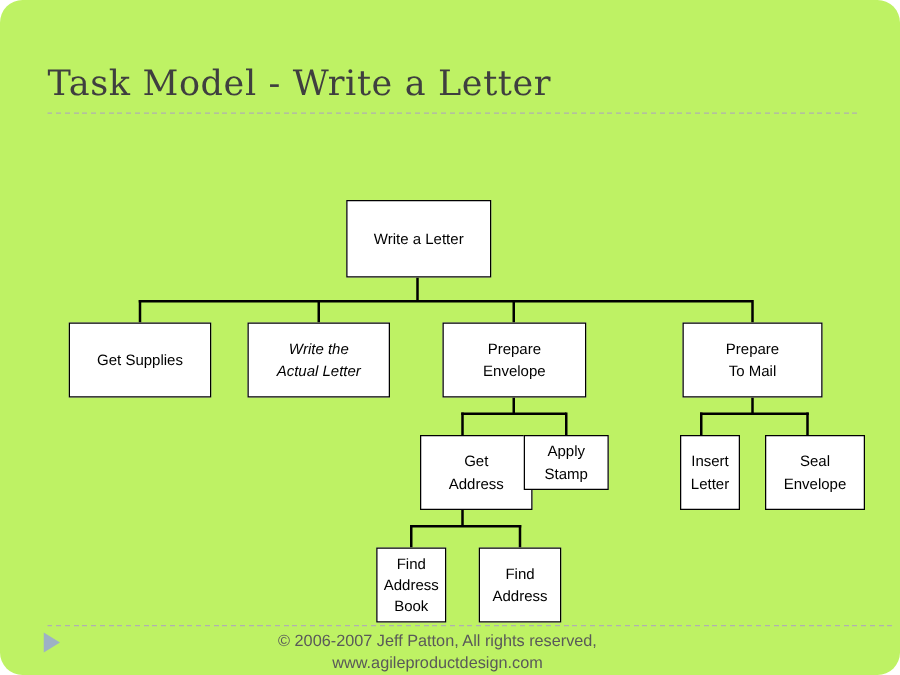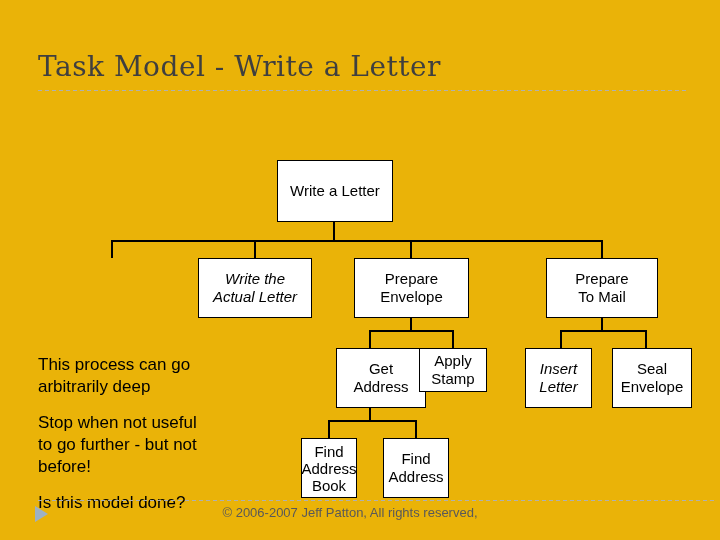--- a/index.html
+++ b/index.html
@@ -1,33 +1,33 @@
 <!DOCTYPE html>
 <html><head>
 <meta charset="utf-8">
 <style>
   html,body{margin:0;padding:0;background:#fff;}
   .slide{
-    position:relative;width:720px;height:540px;background:#eab308;
-    font-family:"Liberation Sans",sans-serif;overflow:hidden;
+    position:relative;width:720px;height:540px;background:#bef264;
+    font-family:"Liberation Sans",sans-serif;overflow:hidden;border-radius:18px;
   }
   .title{
     position:absolute;left:38px;top:50px;
     font-family:"DejaVu Serif","Liberation Serif",serif;
     font-size:28px;font-weight:400;color:#3f3f3f;letter-spacing:0.5px;
     white-space:nowrap;
   }
   .dash-line{
     position:absolute;height:1px;
     background:repeating-linear-gradient(to right,#b0b0b0 0,#b0b0b0 4px,transparent 4px,transparent 7px);
   }
   .node{
     position:absolute;box-sizing:border-box;border:1.5px solid #000;background:#fff;
     display:flex;align-items:center;justify-content:center;text-align:center;
-    font-size:15px;line-height:18px;color:#000;white-space:pre-line;
+    font-size:12px;line-height:18px;color:#000;white-space:pre-line;
   }
   .vline{position:absolute;width:1.5px;background:#000;}
   .hline{position:absolute;height:1.5px;background:#000;}
   .notes{
     position:absolute;left:38px;top:354px;width:215px;
     font-size:17px;line-height:22px;color:#000;
   }
   .notes p{margin:0 0 14px 0;white-space:pre-line;}
   .footer{
     position:absolute;left:200px;top:504px;width:300px;text-align:center;
@@ -62,48 +62,42 @@
   <div class="hline" style="left:560px;top:330px;width:87px;"></div>
   <div class="vline" style="left:560px;top:330px;height:18px;"></div>
   <div class="vline" style="left:645px;top:330px;height:18px;"></div>
 
   <div class="vline" style="left:369px;top:408px;height:13px;"></div>
   <div class="hline" style="left:328px;top:420px;width:89px;"></div>
   <div class="vline" style="left:328px;top:420px;height:18px;"></div>
   <div class="vline" style="left:415px;top:420px;height:18px;"></div>
 
   <div class="node" style="left:277px;top:160px;width:116px;height:62px;">Write a Letter</div>
+  <div class="node" style="left:55px;top:258px;width:114px;height:60px;">Get Supplies</div>
   <div class="node" style="left:198px;top:258px;width:114px;height:60px;font-style:italic;">Write the
 Actual Letter</div>
   <div class="node" style="left:354px;top:258px;width:115px;height:60px;">Prepare
 Envelope</div>
   <div class="node" style="left:546px;top:258px;width:112px;height:60px;">Prepare
 To Mail</div>
   <div class="node" style="left:336px;top:348px;width:90px;height:60px;">Get
 Address</div>
   <div class="node" style="left:419px;top:348px;width:68px;height:44px;">Apply
 Stamp</div>
-  <div class="node" style="left:525px;top:348px;width:67px;height:60px;font-style:italic;">Insert
+  <div class="node" style="left:544px;top:348px;width:48px;height:60px;">Insert
 Letter</div>
   <div class="node" style="left:612px;top:348px;width:80px;height:60px;">Seal
 Envelope</div>
   <div class="node" style="left:301px;top:438px;width:56px;height:60px;line-height:17px;">Find
 Address
 Book</div>
   <div class="node" style="left:383px;top:438px;width:66px;height:60px;">Find
 Address</div>
 
-  <div class="notes">
-    <p>This process can go
-arbitrarily deep</p>
-    <p>Stop when not useful
-to go further - but not
-before!</p>
-    <p>Is this model done?</p>
-  </div>
 
   <div class="dash-line" style="left:38px;top:500px;width:678px;"></div>
   <div class="tri"></div>
   <div class="footer">
     <div>© 2006-2007 Jeff Patton, All rights reserved,</div>
+    <div>www.agileproductdesign.com</div>
   </div>
 
 </div>
 
 </body></html>

